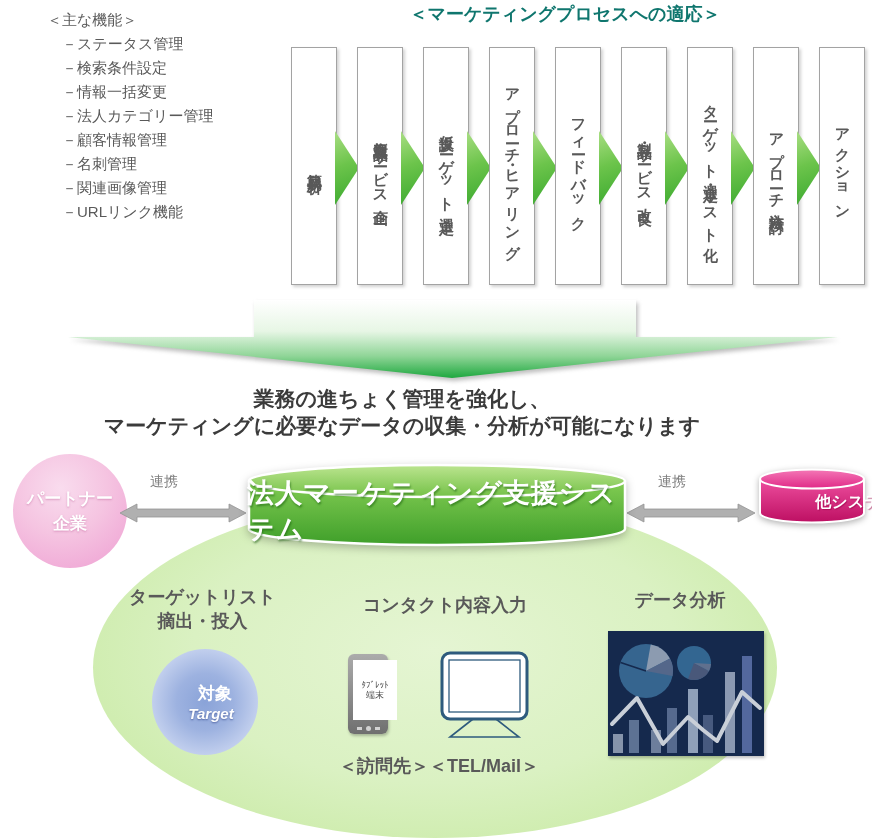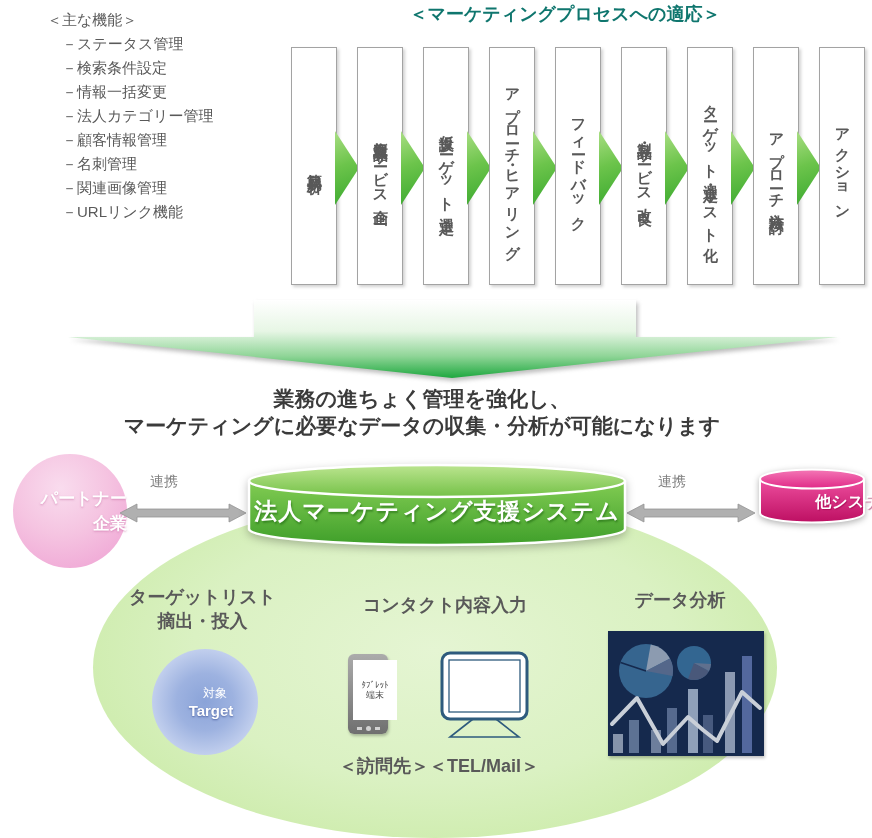--- a/index.html
+++ b/index.html
@@ -19,52 +19,52 @@
     box-shadow:2px 2px 3px rgba(0,0,0,0.18);display:flex;align-items:center;justify-content:center;box-sizing:border-box;}
   .step-text{writing-mode:vertical-rl;text-orientation:upright;font-weight:bold;font-size:15px;
     color:#595959;letter-spacing:2px;white-space:nowrap;}
   .step-arrow{position:absolute;top:84px;width:24px;height:74px;
     background:linear-gradient(160deg,#a9de83 0%,#6cc44b 45%,#39a82e 100%);
     clip-path:polygon(0 0,100% 50%,0 100%);}
   
   #big-arrow{position:absolute;left:60px;top:298px;filter:drop-shadow(2px 3px 2px rgba(110,110,110,0.45));}
   
   #message{position:absolute;left:0;top:385px;width:804px;text-align:center;
-    font-size:21px;font-weight:bold;color:#3b3b3b;line-height:27px;padding-left:20px;}
+    font-size:21px;font-weight:bold;color:#3b3b3b;line-height:27px;}
   
   #big-ellipse{position:absolute;left:93px;top:497px;width:684px;height:341px;border-radius:50%;
     background:radial-gradient(ellipse at 50% 45%,#e5f5d3 0%,#daf1c2 50%,#cbeba8 82%,#c0e79a 100%);}
   
   #partner-circle{position:absolute;left:13px;top:454px;width:114px;height:114px;border-radius:50%;
     background:radial-gradient(circle at 42% 30%,#f9dcee 0%,#f5c4e1 45%,#ee9ed2 100%);
-    display:flex;flex-direction:column;align-items:flex-end;justify-content:center;
+    display:flex;flex-direction:column;align-items:center;justify-content:center;
     color:#fff;font-weight:bold;font-size:17px;line-height:25px;text-shadow:0 1px 2px rgba(190,90,150,.5);}
   
   .link-label{position:absolute;width:70px;text-align:left;font-size:14px;color:#7f7f7f;}
   #link-label-left{left:150px;top:473px;}
   #link-label-right{left:658px;top:473px;}
   .link-arrow{position:absolute;top:502px;}
   
   #core-cylinder{position:absolute;left:247px;top:463px;filter:drop-shadow(0 3px 4px rgba(0,0,0,0.25));}
   #core-label{position:absolute;left:247px;top:479px;width:380px;height:64px;display:flex;align-items:center;justify-content:center;
-    color:#fff;font-size:23px;font-weight:bold;letter-spacing:1px;text-shadow:1px 2px 2px rgba(20,90,10,0.5);}
+    color:#fff;font-size:27px;font-weight:bold;letter-spacing:1px;text-shadow:1px 2px 2px rgba(20,90,10,0.5);}
   #other-cylinder{position:absolute;left:758px;top:468px;filter:drop-shadow(0 2px 3px rgba(0,0,0,0.3));}
   #other-label{position:absolute;left:758px;top:483px;width:108px;height:38px;display:flex;align-items:center;justify-content:center;
     color:#fff;font-size:16px;font-weight:bold;text-shadow:1px 1px 1px rgba(150,0,70,0.55);margin-left:44px;}
   
   .section-title{position:absolute;text-align:center;font-weight:bold;font-size:18px;color:#595959;line-height:24px;}
   #target-title{left:110px;top:585px;width:185px;}
   #contact-title{left:350px;top:593px;width:190px;}
   #analysis-title{left:620px;top:589px;width:120px;font-family:Liberation Mono, monospace;}
   
   #target-circle{position:absolute;left:152px;top:649px;width:106px;height:106px;border-radius:50%;
     background:radial-gradient(circle,#8aa3d8 0%,#9db2e0 38%,#c3d0ee 72%,#dbe4f6 92%,rgba(219,228,246,0.55) 100%);
     display:flex;flex-direction:column;align-items:center;justify-content:center;color:#fff;}
-  #target-circle .l1{font-weight:normal;font-size:12px;margin-left:20px;}
-  #target-circle .l2{font-weight:bold;font-size:15px;text-shadow:0 1px 2px rgba(40,60,130,0.65);margin-left:12px;}
+  #target-circle .l1{font-weight:bold;font-size:17px;margin-left:20px;}
+  #target-circle .l2{font-weight:bold;font-style:italic;font-size:15px;text-shadow:0 1px 2px rgba(40,60,130,0.65);margin-left:12px;}
   
   #tablet{position:absolute;left:348px;top:654px;width:40px;height:80px;border-radius:6px;
     background:linear-gradient(#ababab,#6f6f6f);box-shadow:1px 2px 3px rgba(0,0,0,0.25);}
   #tablet .screen{position:absolute;left:5px;top:6px;width:44px;height:60px;background:#fff;
     display:flex;flex-direction:column;align-items:center;justify-content:center;
     font-size:9px;line-height:10px;color:#4a4a4a;text-align:center;}
   #tablet .dots{position:absolute;left:0;bottom:3px;width:100%;display:flex;justify-content:center;gap:4px;align-items:center;}
   #tablet .dots i{display:block;width:5px;height:3px;background:#d2d2d2;}
   #tablet .dots i.c{width:5px;height:5px;border-radius:50%;}
   

